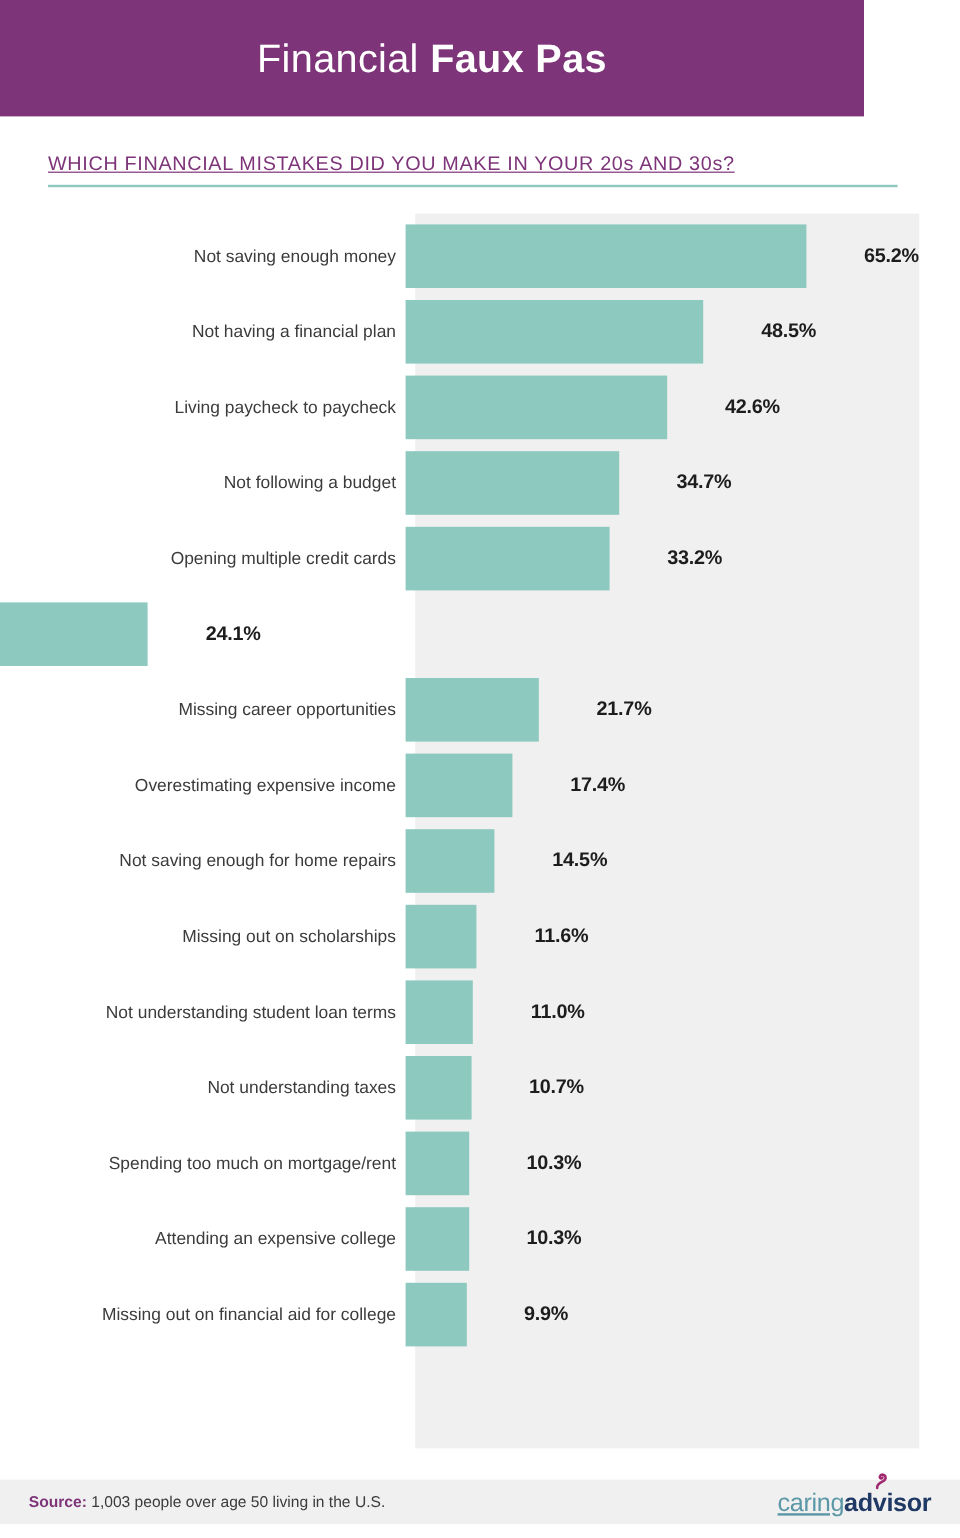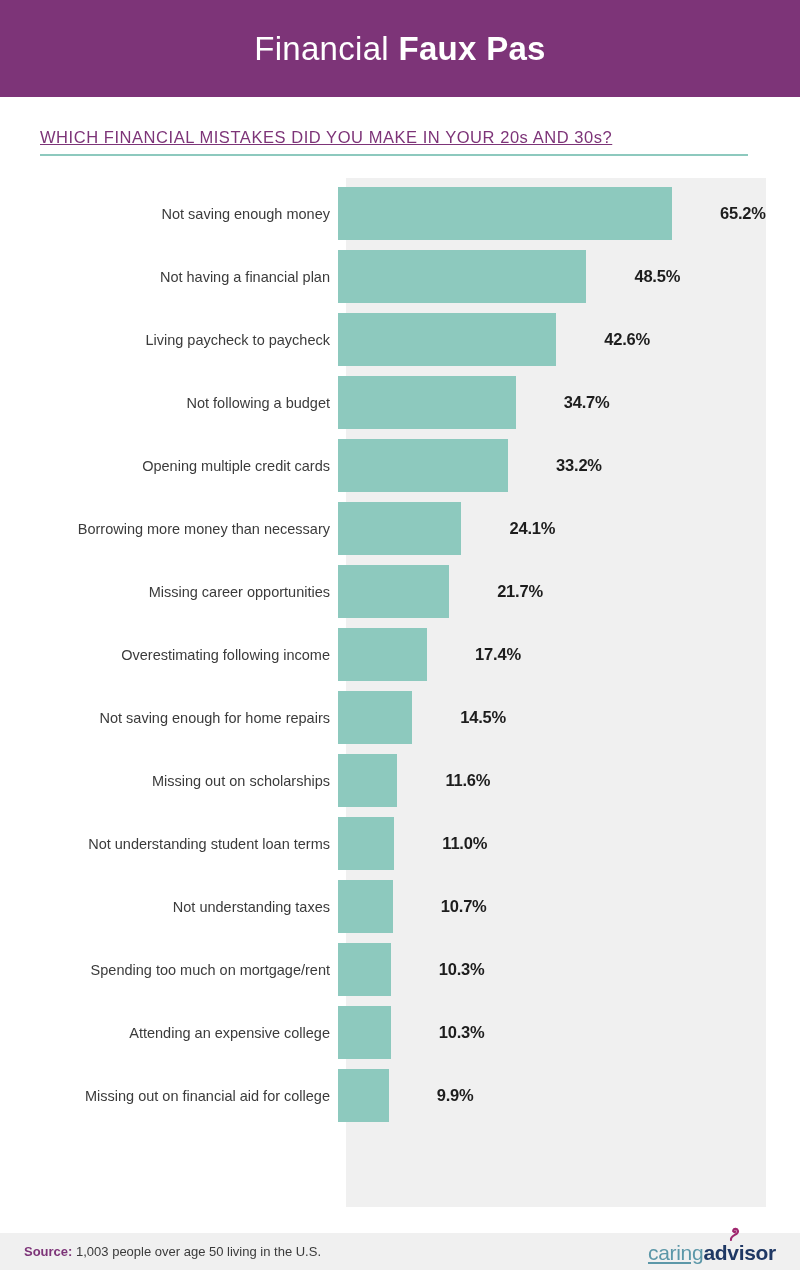--- a/index.html
+++ b/index.html
@@ -10,21 +10,21 @@
   body {
     width: 800px;
     height: 1282px;
     font-family: "Liberation Sans", sans-serif;
     overflow: hidden;
     position: relative;
   }
 
   
   .header-band {
-    width: 800px;
+    width: 720px;
     height: 97px;
     background: #7d3478;
     display: flex;
     align-items: center;
     justify-content: center;
     box-sizing: border-box;
     text-align: right;
   }
   .header-title {
     color: #ffffff;
@@ -216,35 +216,34 @@
         </div>
       </div>
       <div class="row">
         <div class="row-label">Opening multiple credit cards</div>
         <div class="bar-zone">
           <div class="bar" style="width: 170.049px; background: rgb(141, 201, 190);"></div>
           <div class="bar-value">33.2%</div>
         </div>
       </div>
       <div class="row">
-        <div class="row-label">Borrowing more money than necessary</div>
         <div class="bar-zone">
           <div class="bar" style="width: 123.439px; background: rgb(141, 201, 190);"></div>
           <div class="bar-value">24.1%</div>
         </div>
       </div>
       <div class="row">
         <div class="row-label">Missing career opportunities</div>
         <div class="bar-zone">
           <div class="bar" style="width: 111.146px; background: rgb(141, 201, 190);"></div>
           <div class="bar-value">21.7%</div>
         </div>
       </div>
       <div class="row">
-        <div class="row-label">Overestimating following income</div>
+        <div class="row-label">Overestimating expensive income</div>
         <div class="bar-zone">
           <div class="bar" style="width: 89.122px; background: rgb(141, 201, 190);"></div>
           <div class="bar-value">17.4%</div>
         </div>
       </div>
       <div class="row">
         <div class="row-label">Not saving enough for home repairs</div>
         <div class="bar-zone">
           <div class="bar" style="width: 74.2683px; background: rgb(141, 201, 190);"></div>
           <div class="bar-value">14.5%</div>

